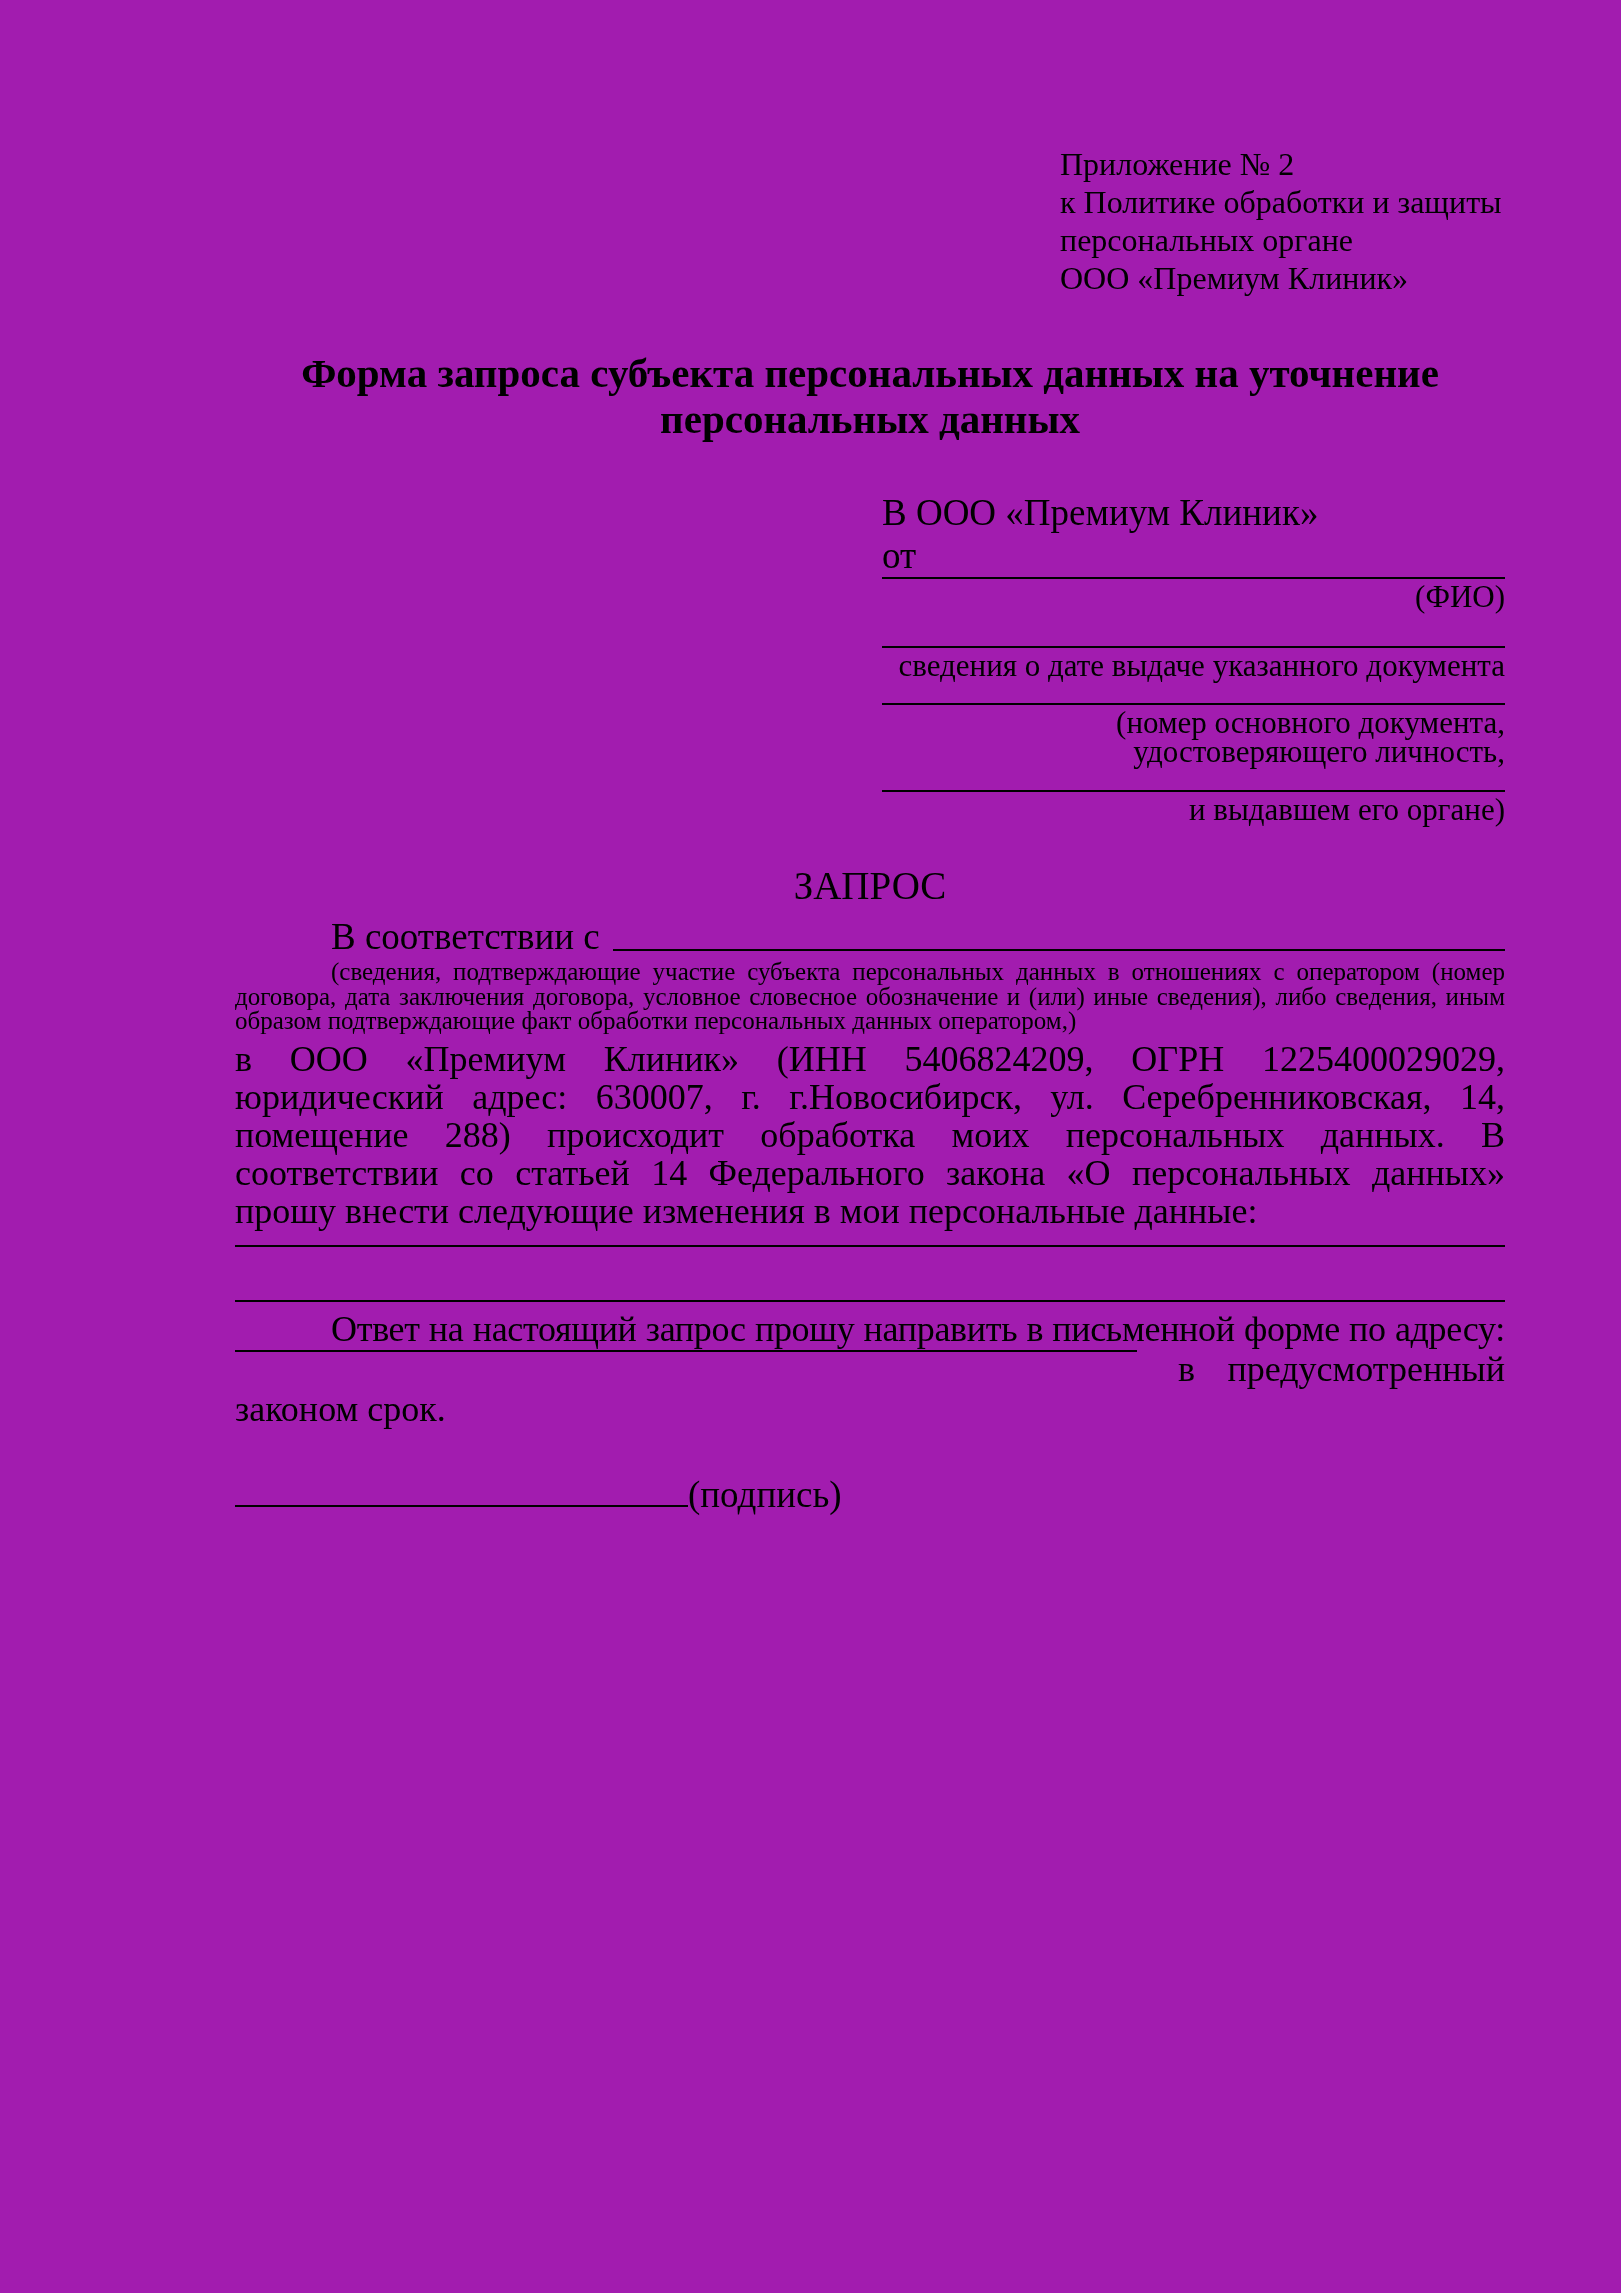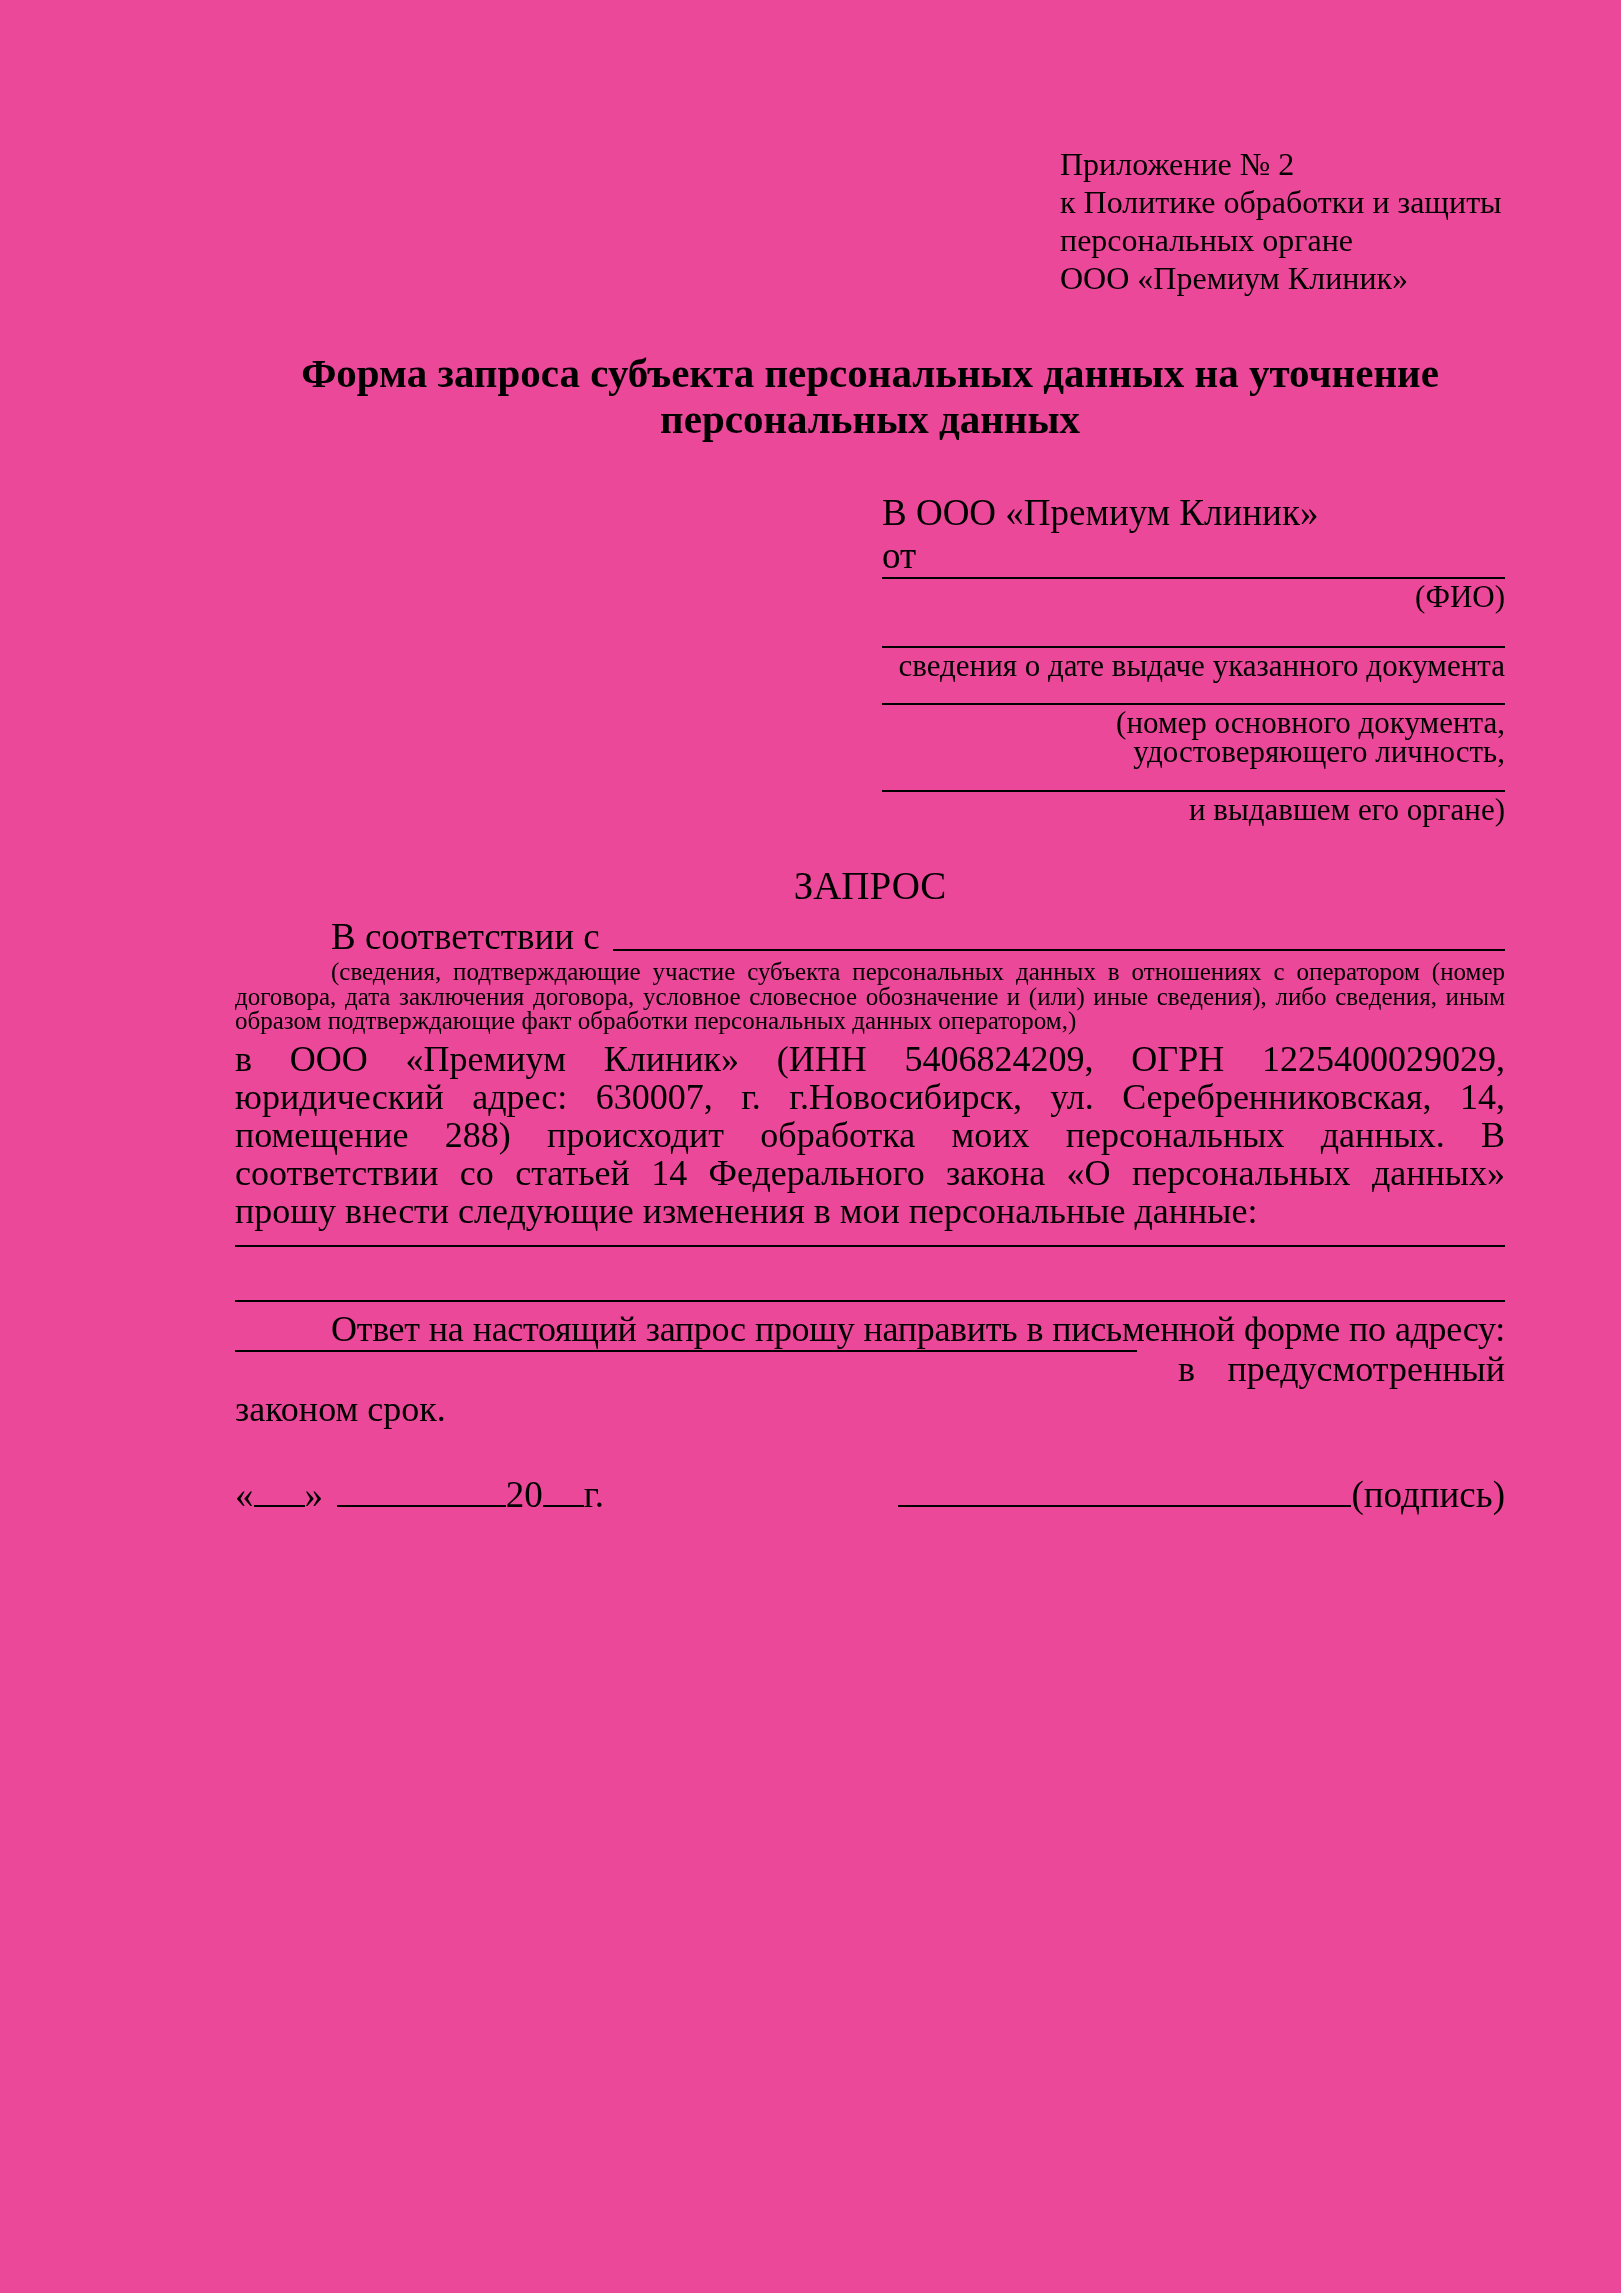--- a/index.html
+++ b/index.html
@@ -5,21 +5,21 @@
   html, body { margin: 0; padding: 0; }
   body {
     width: 1621px; height: 2294px;
     background: #ffffff;
     color: #000000;
     font-family: "Liberation Serif", "DejaVu Serif", serif;
   }
   .page {
     position: relative;
     width: 1621px; height: 2294px;
-    background: #ec4899;
+    background: #a21caf;
     overflow: hidden;
   }
   .content {
     position: absolute;
     left: 235px; top: 0;
     width: 1270px;
   }
   
   .appendix {
     margin-top: 145px;
@@ -207,23 +207,20 @@
     <div class="blank-line b2"></div>
 
     <p class="reply-line1">Ответ на настоящий запрос прошу направить в письменной форме по адресу:</p>
     <div class="reply-line2">
       <span class="fill"></span>
       <span class="tail">в предусмотренный</span>
     </div>
     <p class="reply-line3">законом срок.</p>
 
     <div class="footer-row">
-      <div class="date-part">
-        <span>«</span><span class="u u-day"></span><span>»</span><span class="u u-month"></span><span>20</span><span class="u u-year"></span><span>г.</span>
-      </div>
       <div class="sig-part">
         <span class="u u-sig"></span><span>(подпись)</span>
       </div>
     </div>
 
   </div>
 </div>
 
 
 </body></html>

